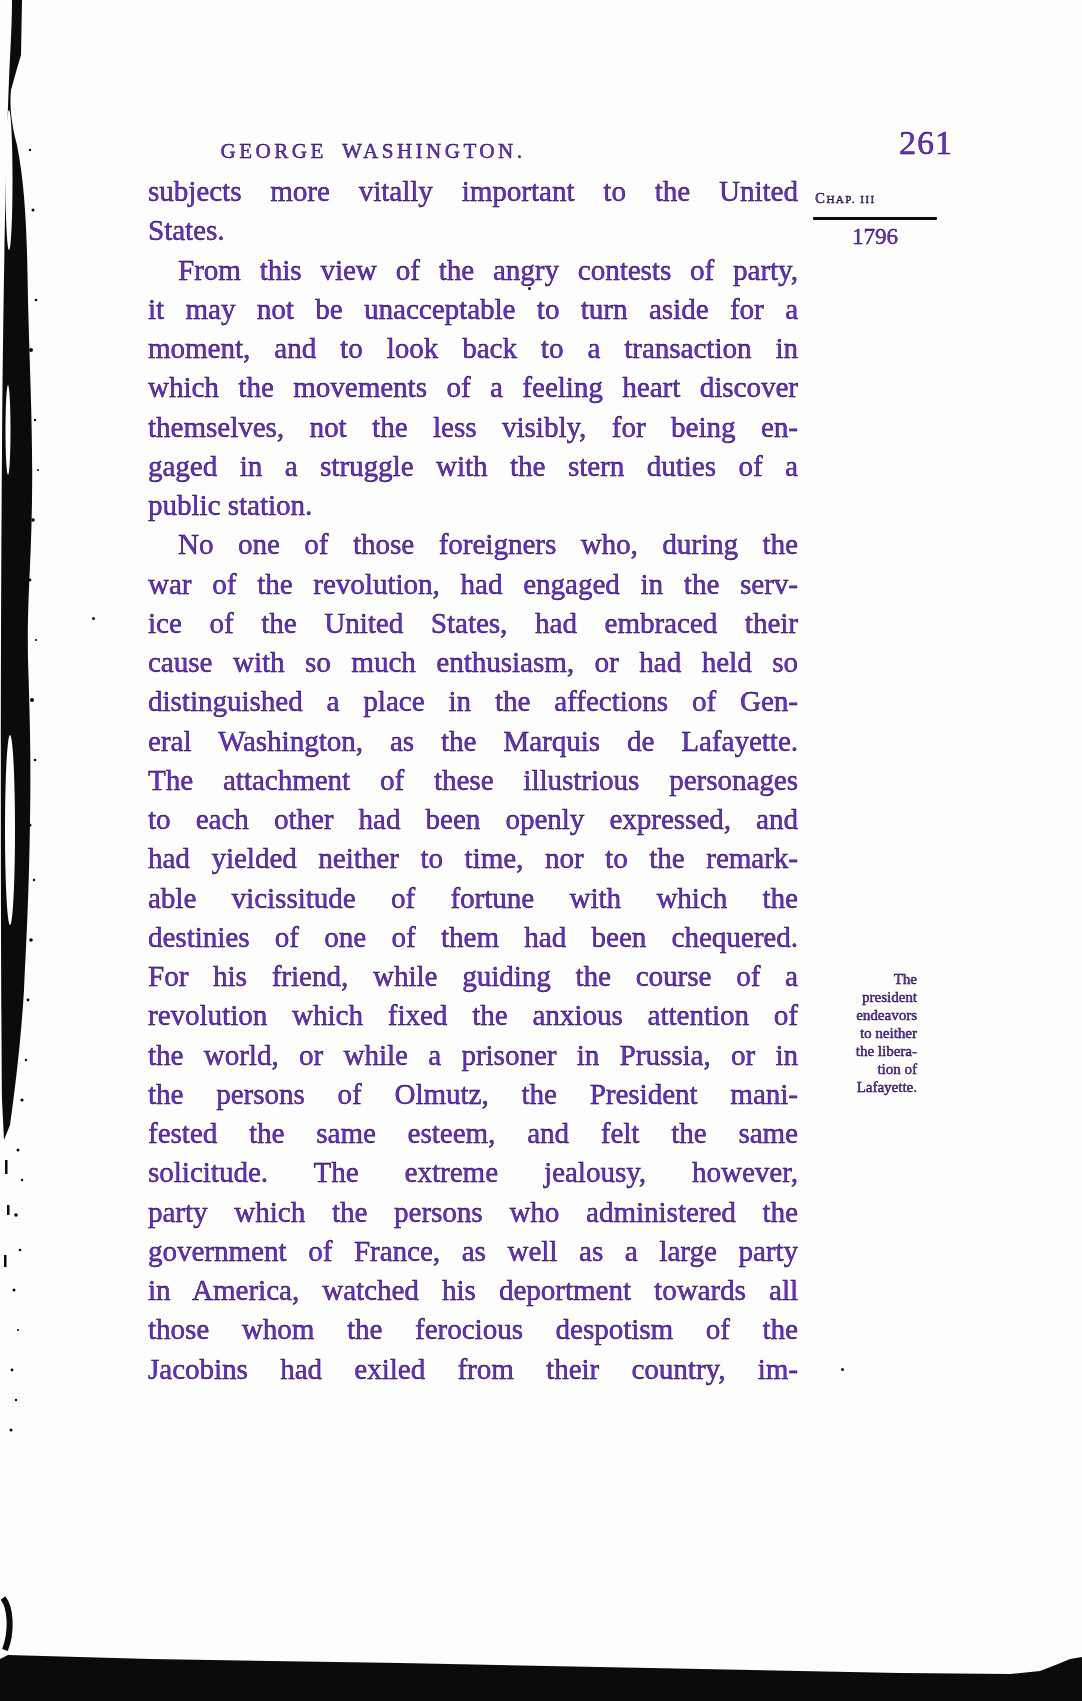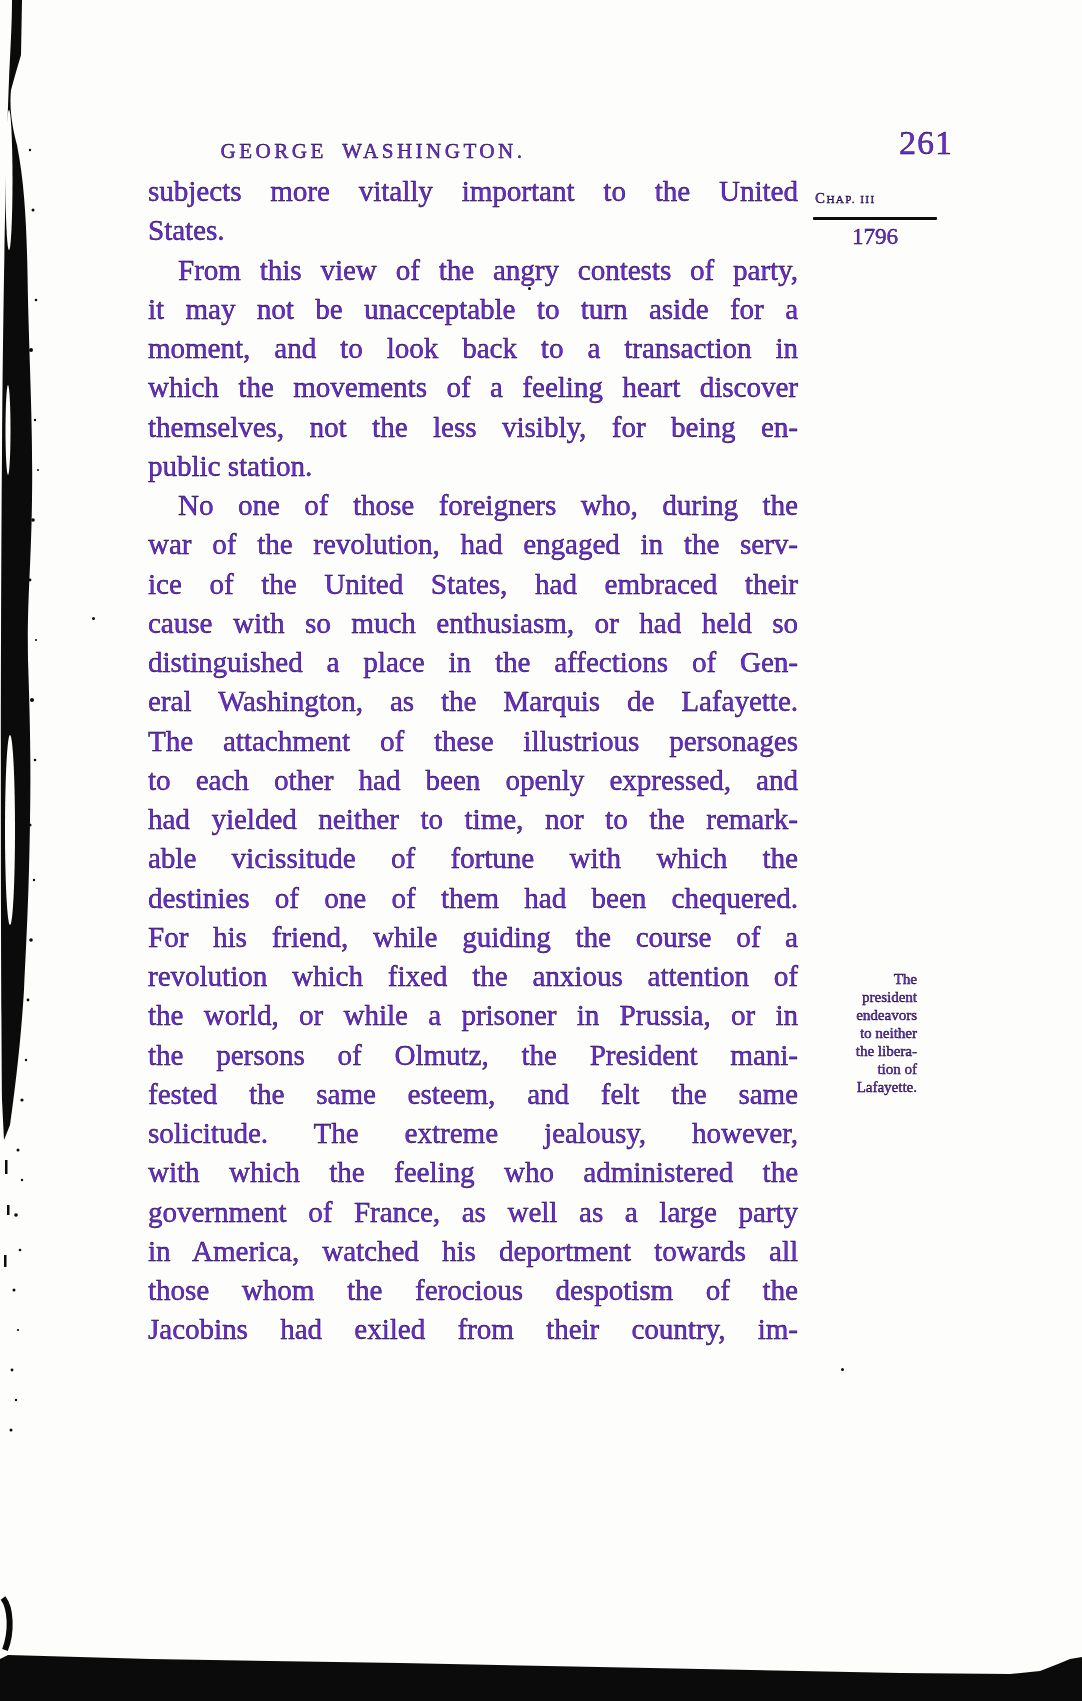--- a/index.html
+++ b/index.html
@@ -128,39 +128,40 @@
   <div class="abs margin-year ink">1796</div>
 
   <div class="abs body-text ink">
       <div class="line just">subjects more vitally important to the United</div>
       <div class="line">States.</div>
       <div class="line indent just">From this view of the angry contests of party,</div>
       <div class="line just">it may not be unacceptable to turn aside for a</div>
       <div class="line just">moment, and to look back to a transaction in</div>
       <div class="line just">which the movements of a feeling heart discover</div>
       <div class="line just">themselves, not the less visibly, for being en-</div>
+      <div class="line just">gaged in a struggle with the stern duties of a</div>
       <div class="line">public station.</div>
       <div class="line indent just">No one of those foreigners who, during the</div>
       <div class="line just">war of the revolution, had engaged in the serv-</div>
       <div class="line just">ice of the United States, had embraced their</div>
       <div class="line just">cause with so much enthusiasm, or had held so</div>
       <div class="line just">distinguished a place in the affections of Gen-</div>
       <div class="line just">eral Washington, as the Marquis de Lafayette.</div>
       <div class="line just">The attachment of these illustrious personages</div>
       <div class="line just">to each other had been openly expressed, and</div>
       <div class="line just">had yielded neither to time, nor to the remark-</div>
       <div class="line just">able vicissitude of fortune with which the</div>
       <div class="line just">destinies of one of them had been chequered.</div>
       <div class="line just">For his friend, while guiding the course of a</div>
       <div class="line just">revolution which fixed the anxious attention of</div>
       <div class="line just">the world, or while a prisoner in Prussia, or in</div>
       <div class="line just">the persons of Olmutz, the President mani-</div>
       <div class="line just">fested the same esteem, and felt the same</div>
       <div class="line just">solicitude.  The extreme jealousy, however,</div>
-      <div class="line just">with which the feeling who administered the</div>
+      <div class="line just">party which the persons who administered the</div>
       <div class="line just">government of France, as well as a large party</div>
       <div class="line just">in America, watched his deportment towards all</div>
       <div class="line just">those whom the ferocious despotism of the</div>
       <div class="line just">Jacobins had exiled from their country, im-</div>
     </div>
 
   <div class="abs sidenote ink">
       <div class="sn-line">The</div>
       <div class="sn-line">president</div>
       <div class="sn-line">endeavors</div>

